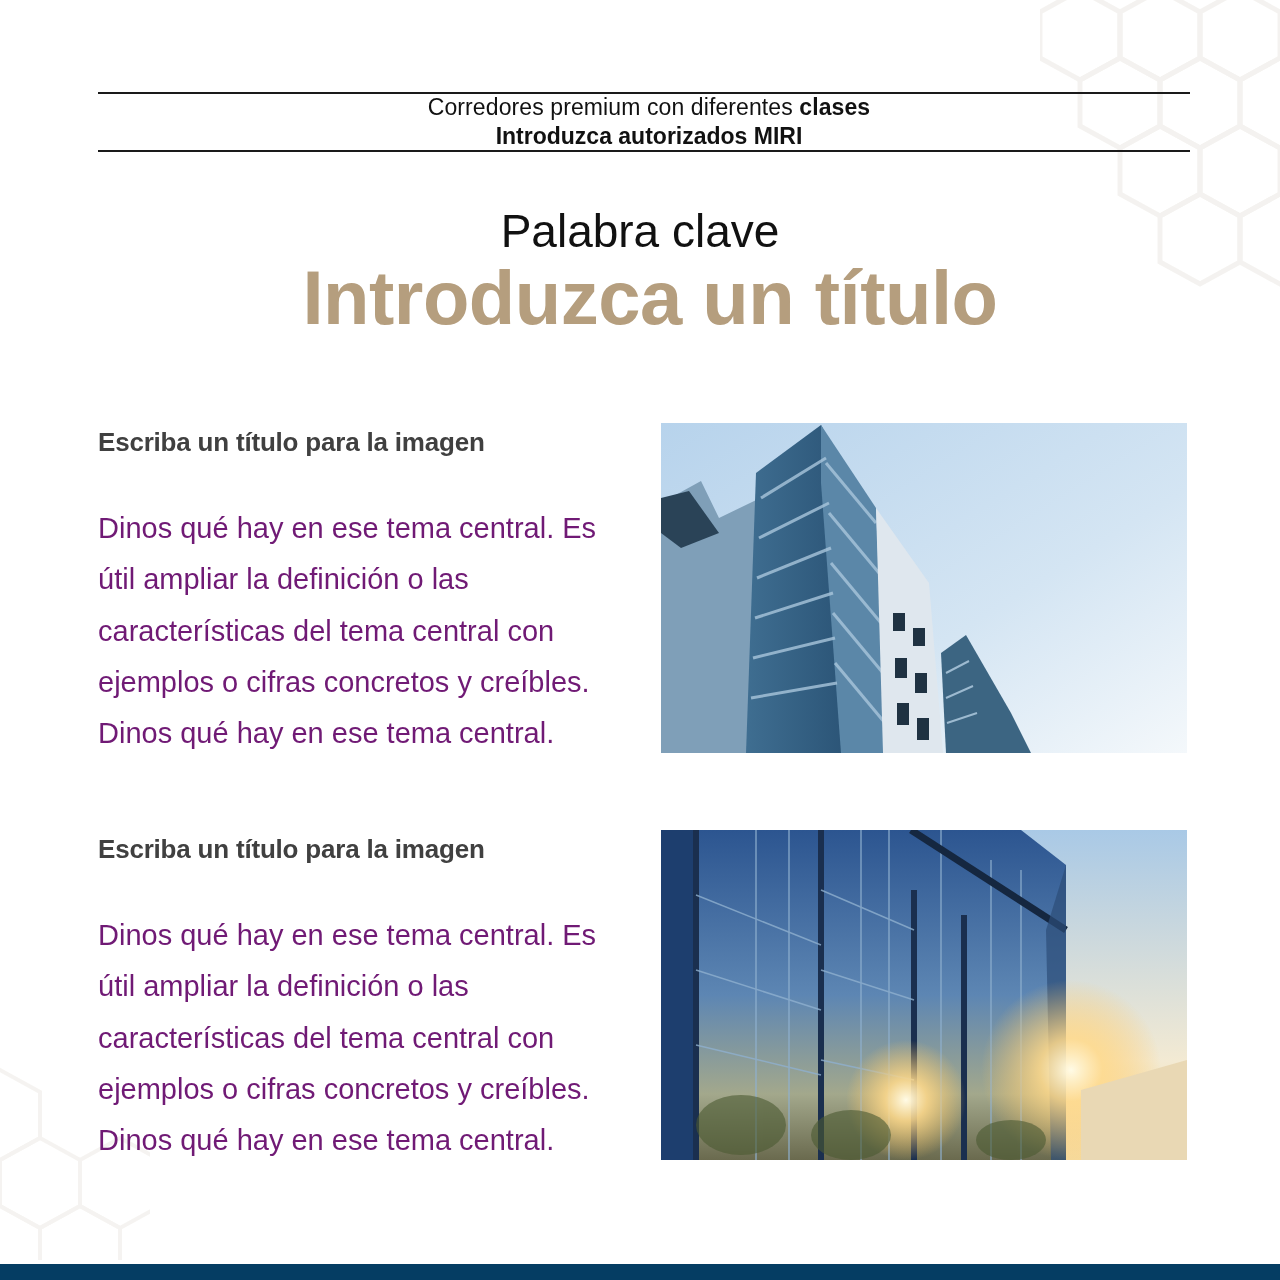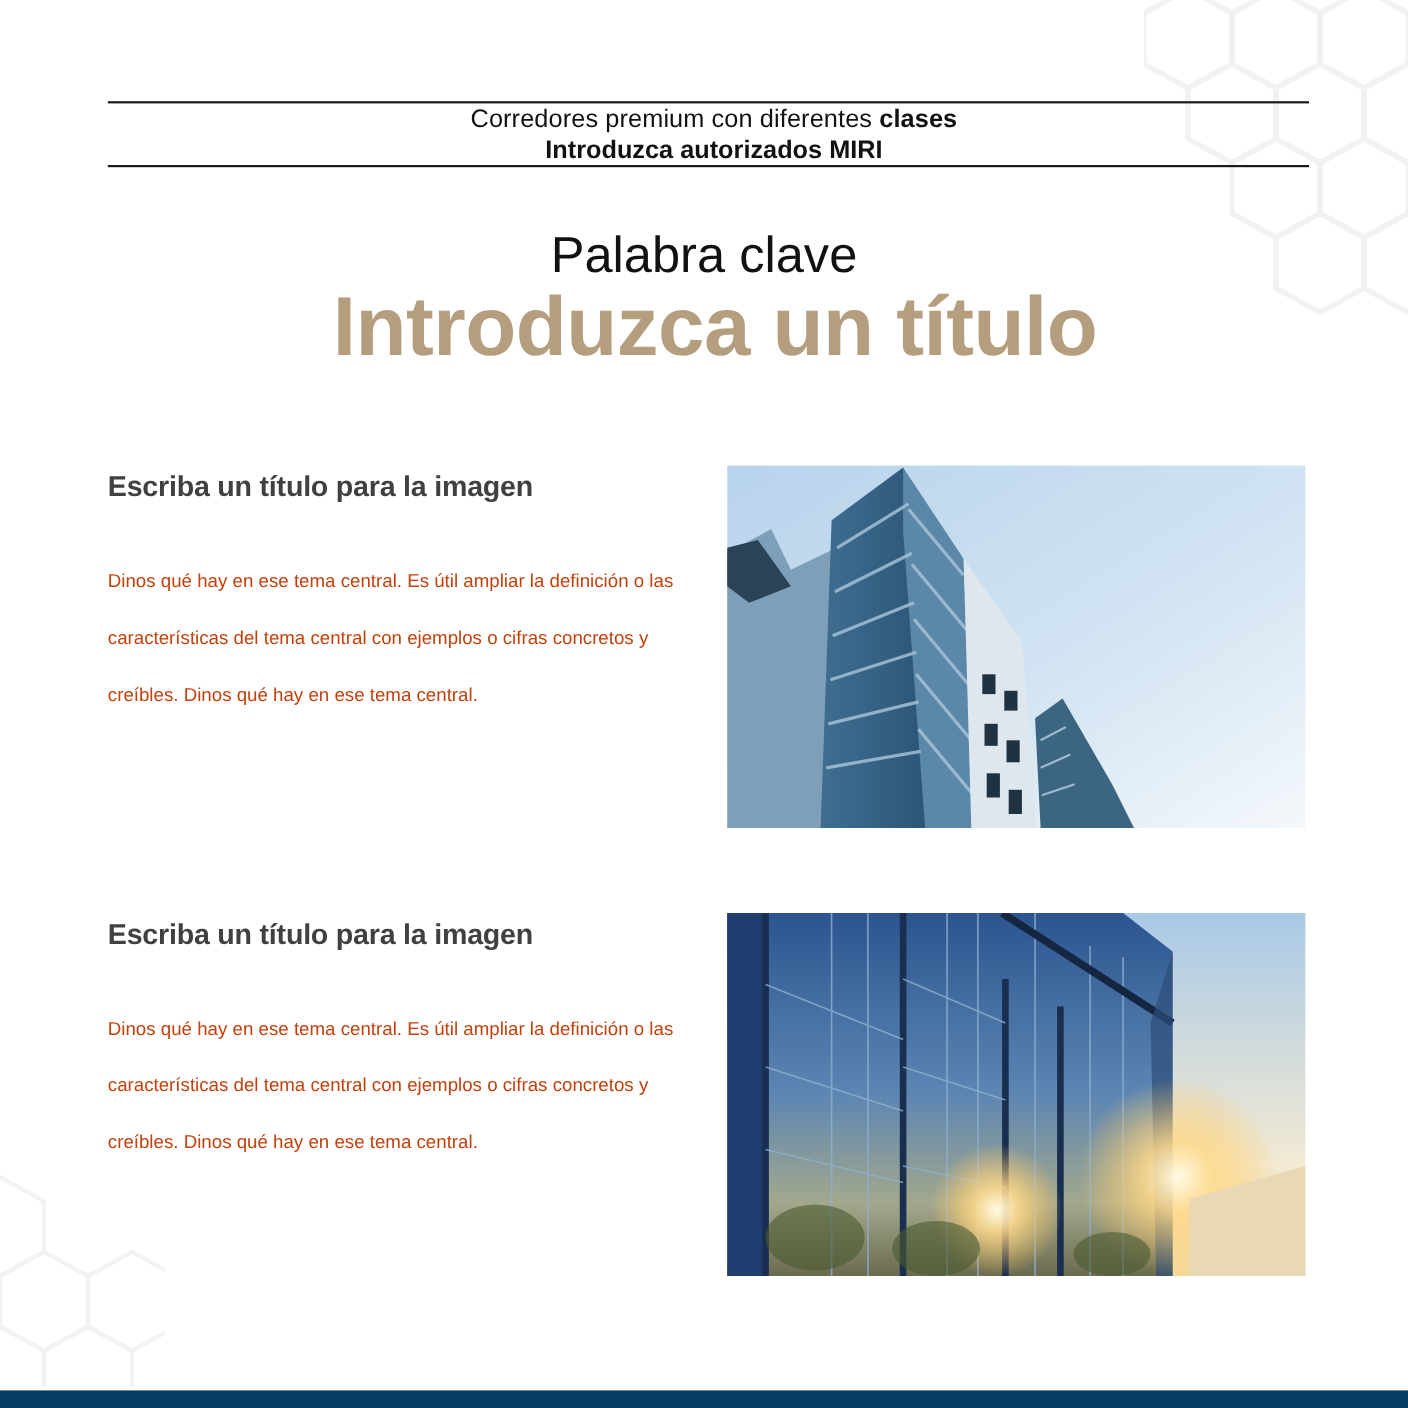--- a/index.html
+++ b/index.html
@@ -33,21 +33,21 @@
     .section { position: absolute; left: 98px; width: 1090px; }
     .section-1 { top: 423px; }
     .section-2 { top: 830px; }
 
     .sec-title {
       position: absolute; left: 0; top: 4px; font-size: 26px; font-weight: 700; color: #404040;
       letter-spacing: -0.2px;
     }
     .sec-body {
       position: absolute; left: 0; top: 80px; width: 530px;
-      font-size: 17px; line-height: 51.3px; color: #c2410c;
+      font-size: 29px; line-height: 51.3px; color: #701a75;
     }
     .sec-image {
       position: absolute; left: 563px; top: 0; width: 526px; height: 330px; overflow: hidden;
     }
     .sec-image svg { display: block; width: 100%; height: 100%; }
 
     .bottom-bar {
       position: absolute; left: 0; top: 1264px; width: 1280px; height: 16px;
     }
   </style>

